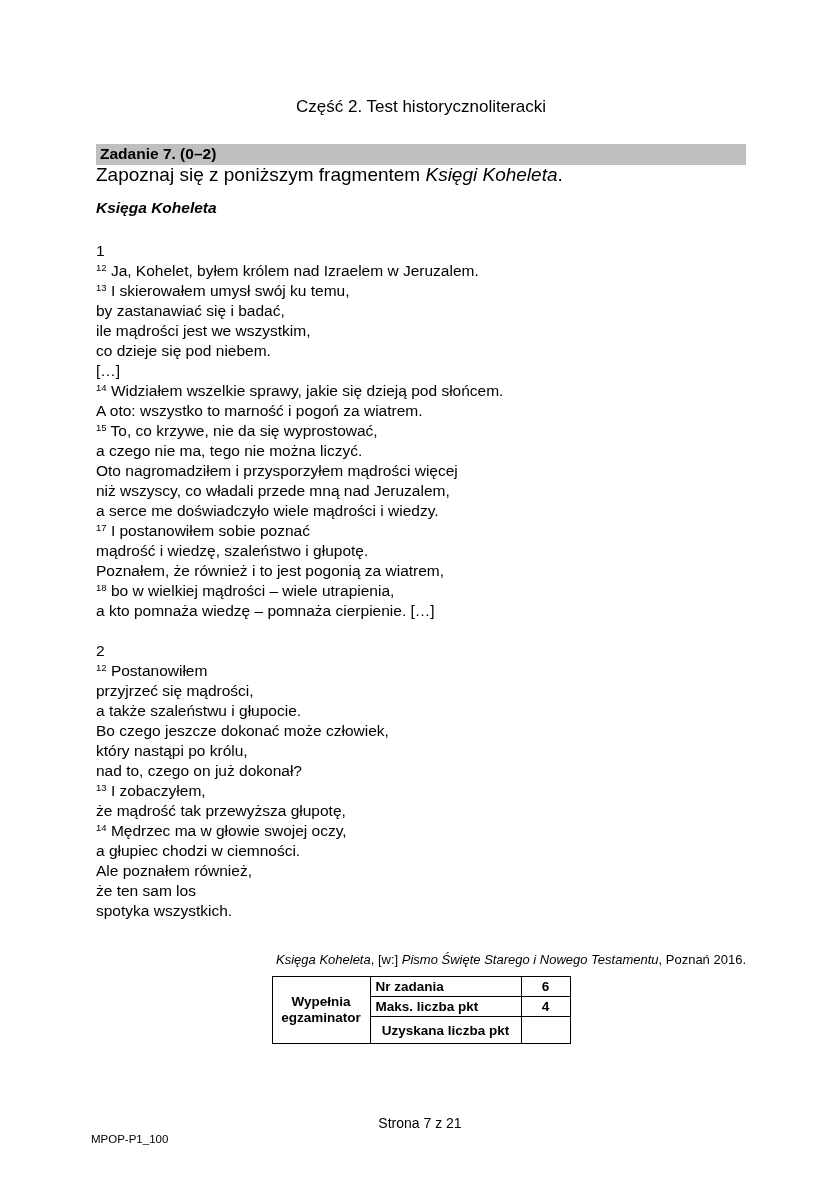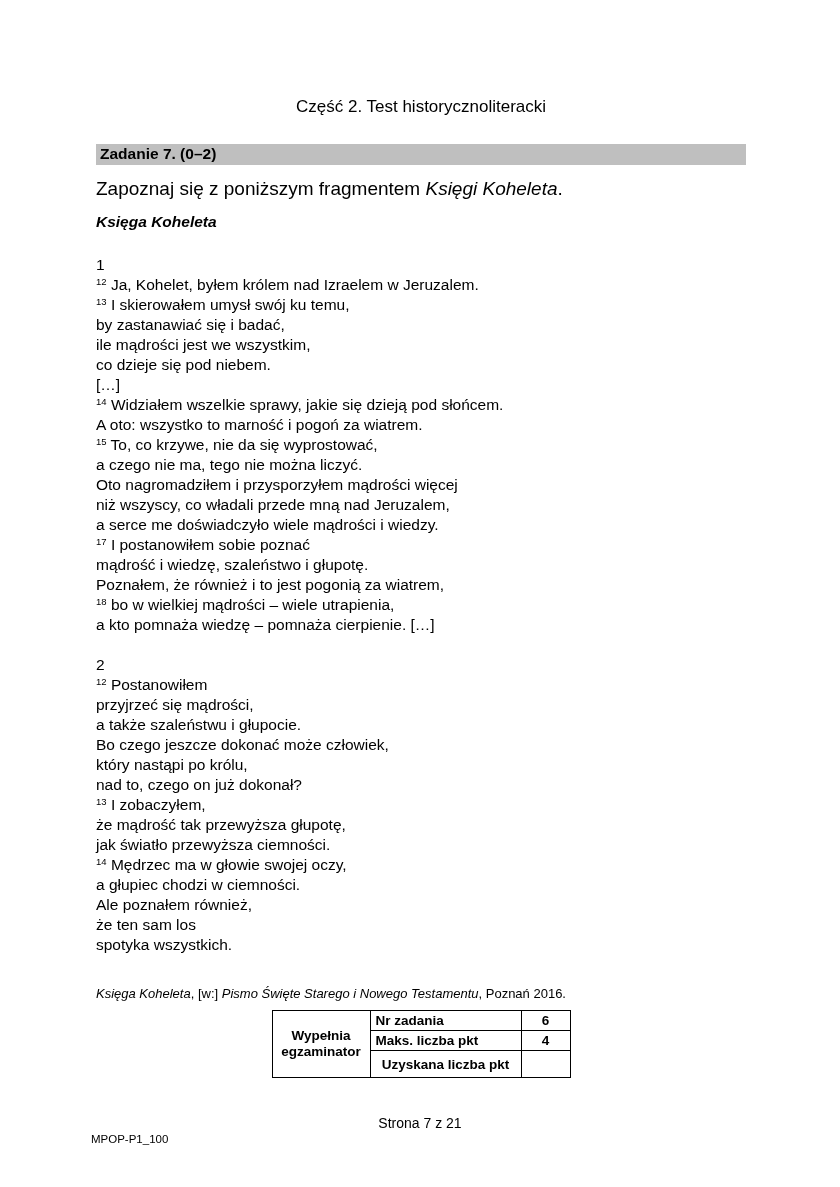--- a/index.html
+++ b/index.html
@@ -26,21 +26,21 @@
     line-height: 22px;
     margin-bottom: 26px;
   }
   .task-header {
     background: #bfbfbf;
     font-size: 15.5px;
     font-weight: bold;
     line-height: 20px;
     height: 21px;
     padding: 0 4px;
-    margin-bottom: 14px;
+    margin-bottom: 0;
   }
   .instruction {
     font-size: 19px;
     line-height: 20px;
   }
   .source-heading {
     font-size: 15.5px;
     font-weight: bold;
     font-style: italic;
     line-height: 20px;
@@ -58,20 +58,21 @@
     line-height: 0;
     position: relative;
     top: -5px;
     vertical-align: baseline;
   }
   .it { font-style: italic; }
   .citation {
     margin-top: 30px;
     font-size: 13px;
     line-height: 17px;
+    text-align: right;
   }
   .examiner-table {
     border-collapse: collapse;
     margin: 8px auto 0 auto;
     font-size: 13.5px;
     font-weight: bold;
   }
   .examiner-table td {
     border: 1.5px solid #000000;
     padding: 1px 5px;
@@ -149,21 +150,20 @@
         <div class="poem-chapter">
           <div class="poem-line">2</div>
           <div class="poem-line"><sup>12</sup> Postanowiłem</div>
           <div class="poem-line">przyjrzeć się mądrości,</div>
           <div class="poem-line">a także szaleństwu i głupocie.</div>
           <div class="poem-line">Bo czego jeszcze dokonać może człowiek,</div>
           <div class="poem-line">który nastąpi po królu,</div>
           <div class="poem-line">nad to, czego on już dokonał?</div>
           <div class="poem-line"><sup>13</sup> I zobaczyłem,</div>
           <div class="poem-line">że mądrość tak przewyższa głupotę,</div>
-          <div class="poem-line">jak światło przewyższa ciemności.</div>
           <div class="poem-line"><sup>14</sup> Mędrzec ma w głowie swojej oczy,</div>
           <div class="poem-line">a głupiec chodzi w ciemności.</div>
           <div class="poem-line">Ale poznałem również,</div>
           <div class="poem-line">że ten sam los</div>
           <div class="poem-line">spotyka wszystkich.</div>
         </div>
       </div>
 
     <p class="citation" id="citation"><span class="it">Księga Koheleta</span><span>, [w:] </span><span class="it">Pismo Święte Starego i Nowego Testamentu</span><span>, Poznań 2016.</span></p>
 

